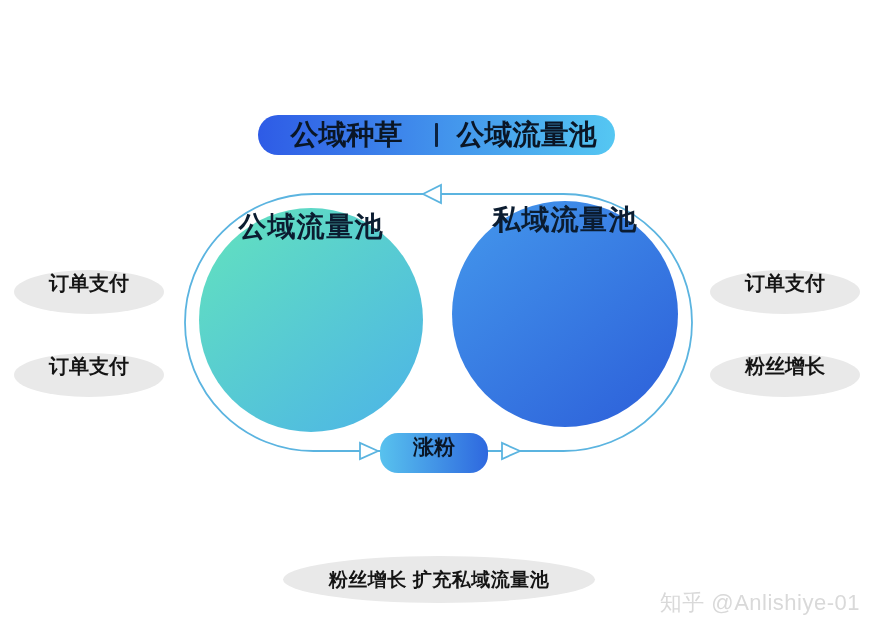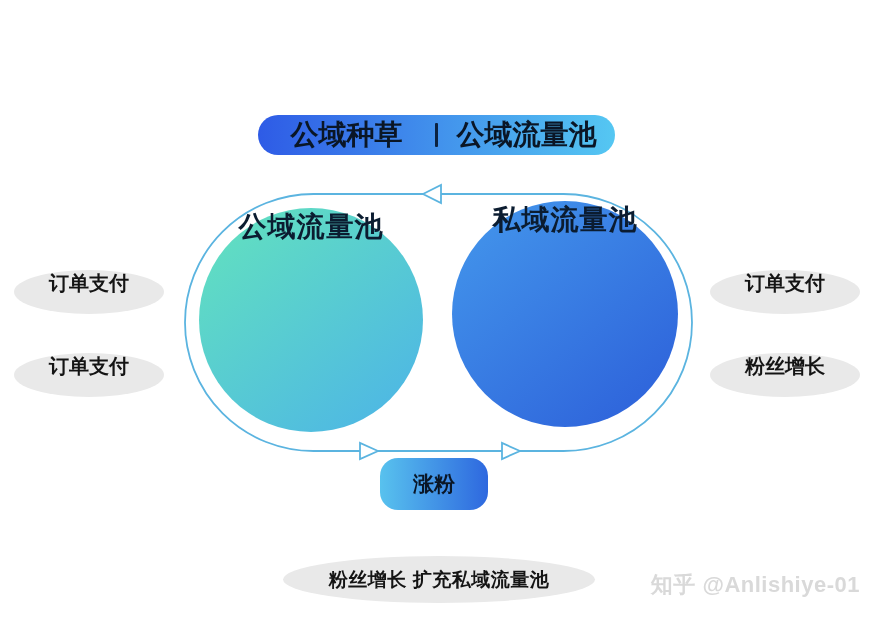--- a/index.html
+++ b/index.html
@@ -71,25 +71,25 @@
   }
   .pool-label {
     font-size: 28px;
     font-weight: 700;
     color: #0b1c30;
     letter-spacing: 1px;
   }
 
   .grow-pill {
     position: absolute;
-    left: 380px; top: 458px; width: 108px; height: 52px;
+    left: 380px; top: 433px; width: 108px; height: 40px;
     border-radius: 18px;
     background: linear-gradient(90deg, var(--grow-from), var(--grow-to));
     display: flex;
-    align-items: center;
+    align-items: flex-start;
     justify-content: center;
     font-size: 21px;
     font-weight: 700;
     color: #0a1626;
   }
 
   .side-ellipse {
     position: absolute;
     width: 150px;
     height: 44px;
@@ -117,23 +117,23 @@
     justify-content: center;
     font-size: 19px;
     font-weight: 700;
     color: #141414;
     letter-spacing: 0.5px;
   }
 
   .watermark {
     position: absolute;
     right: 28px;
-    bottom: 26px;
+    bottom: 8px;
     font-size: 22px;
-    font-weight: 700;
+    font-weight: 400;
     color: var(--watermark-color);
     letter-spacing: 0.5px;
   }
 </style>
 </head>
 <body>
 
 <div class="canvas">
 
 

